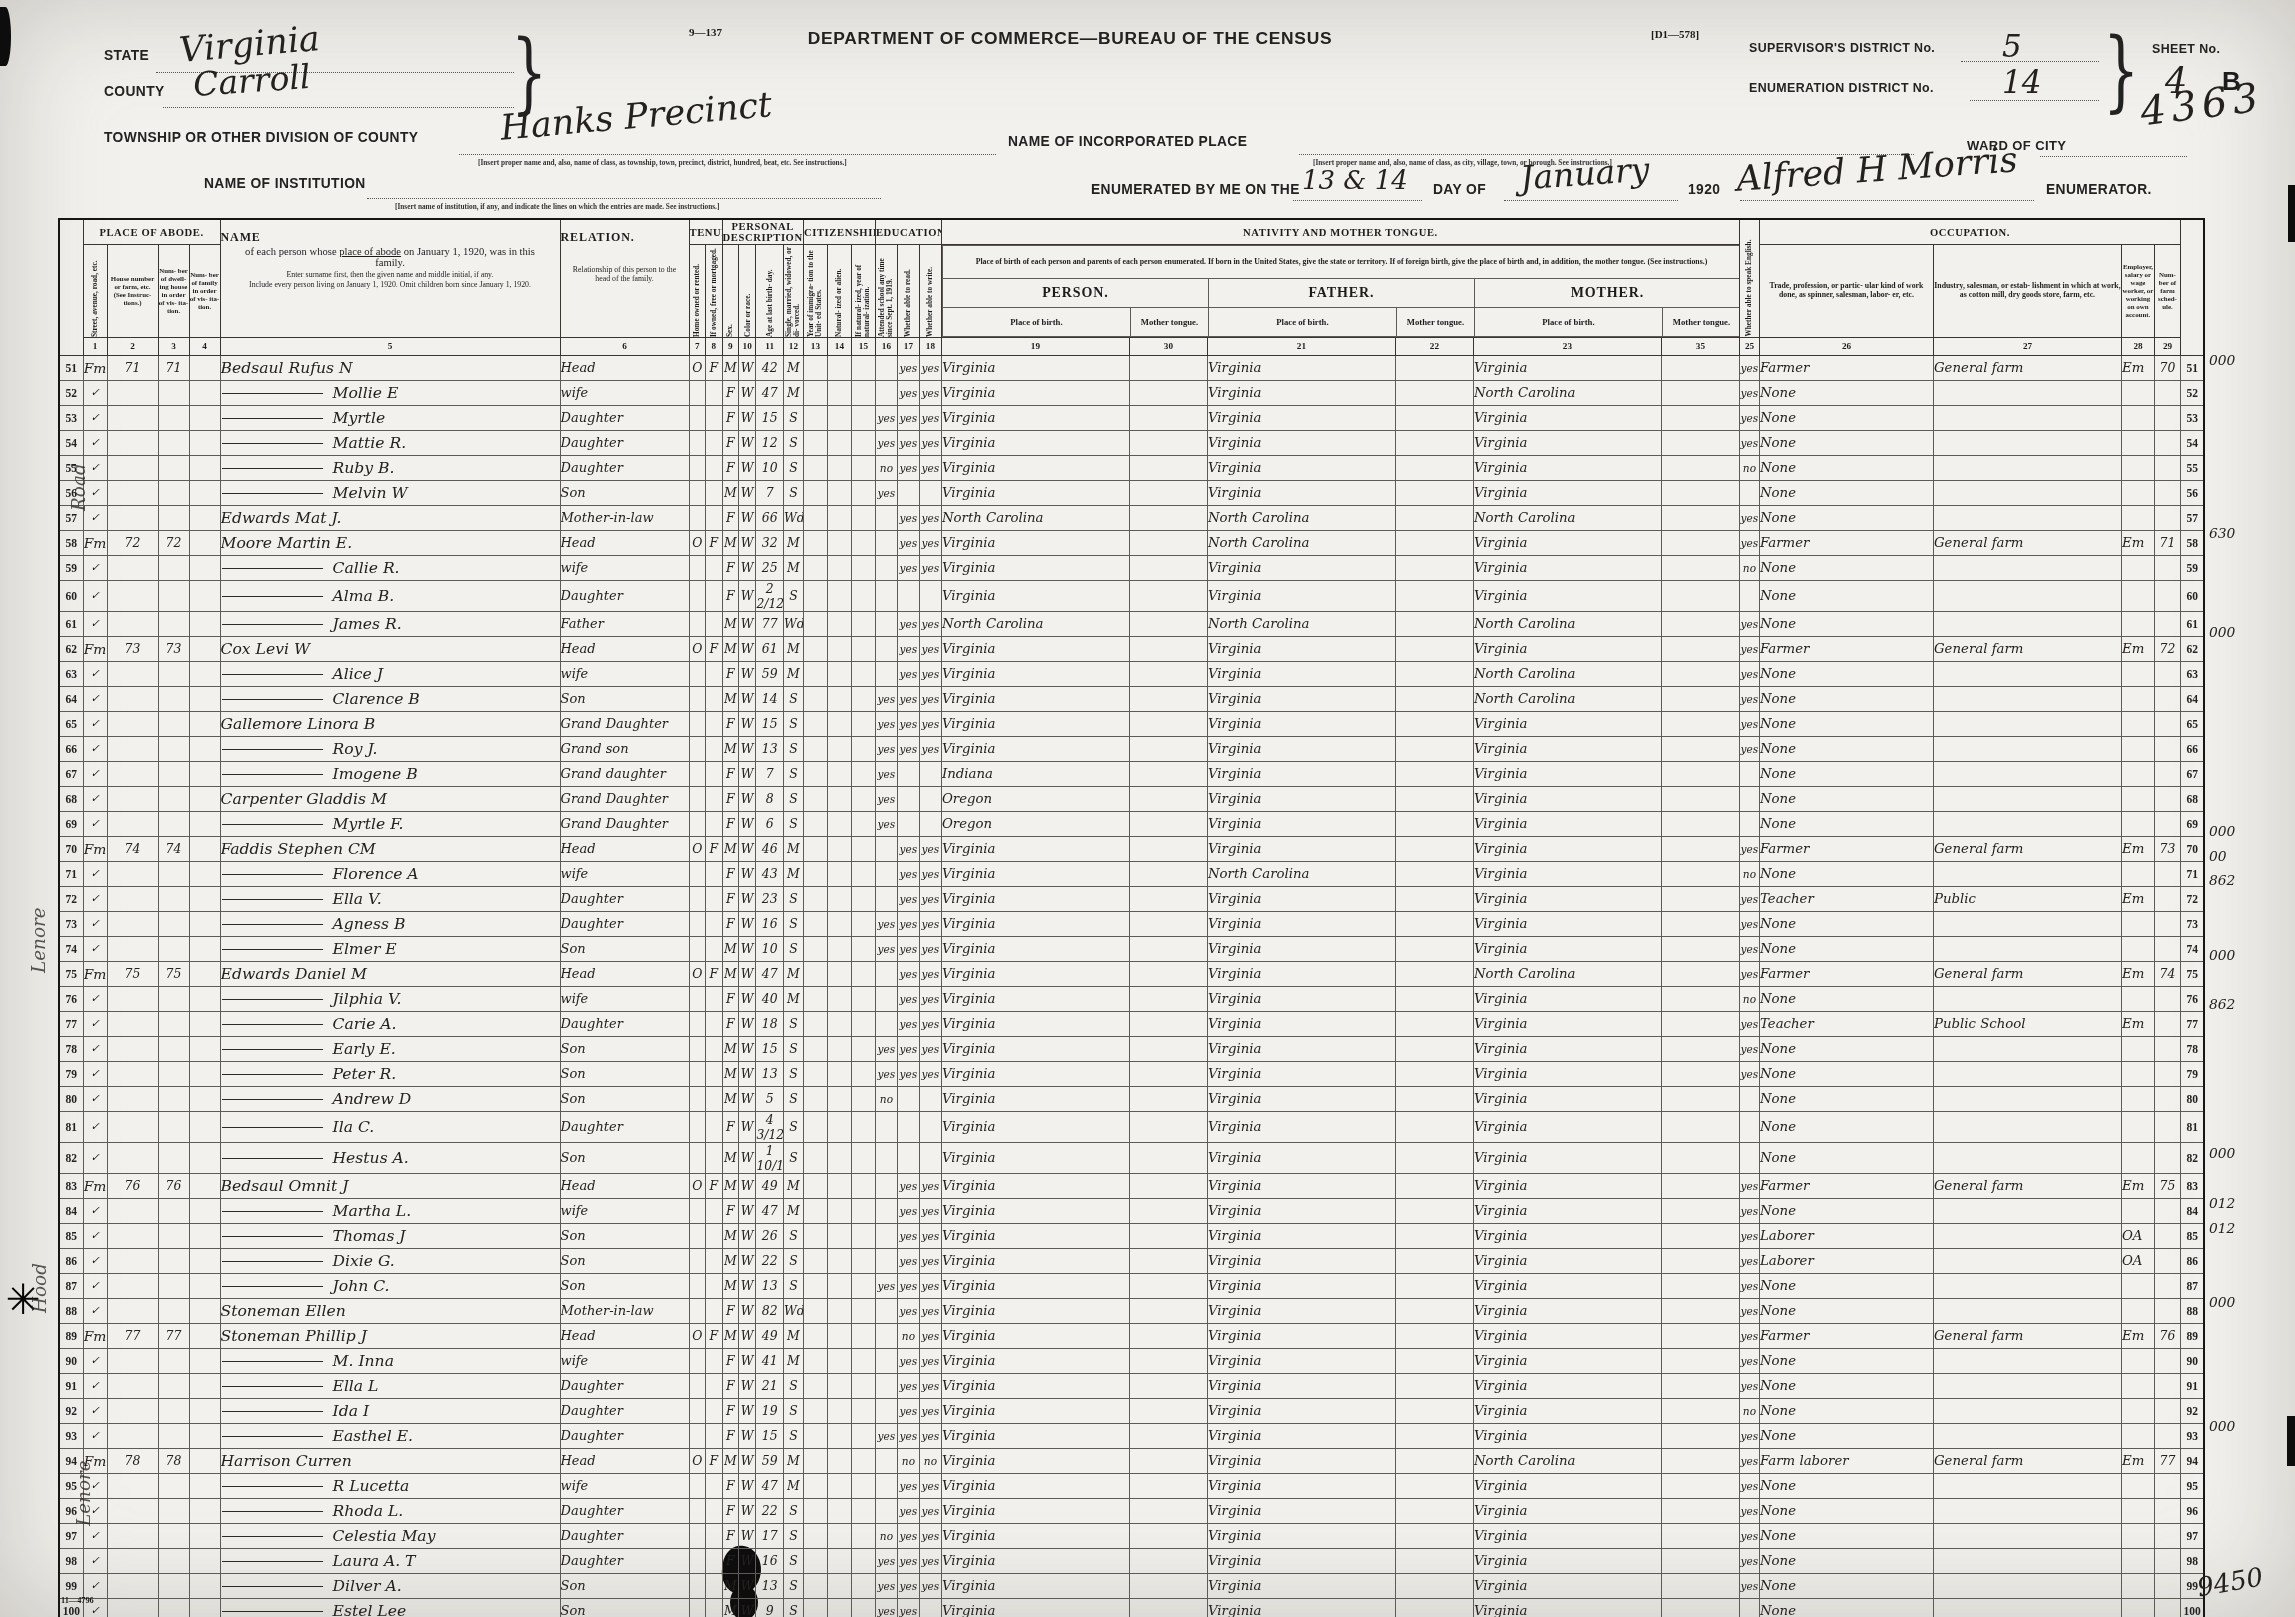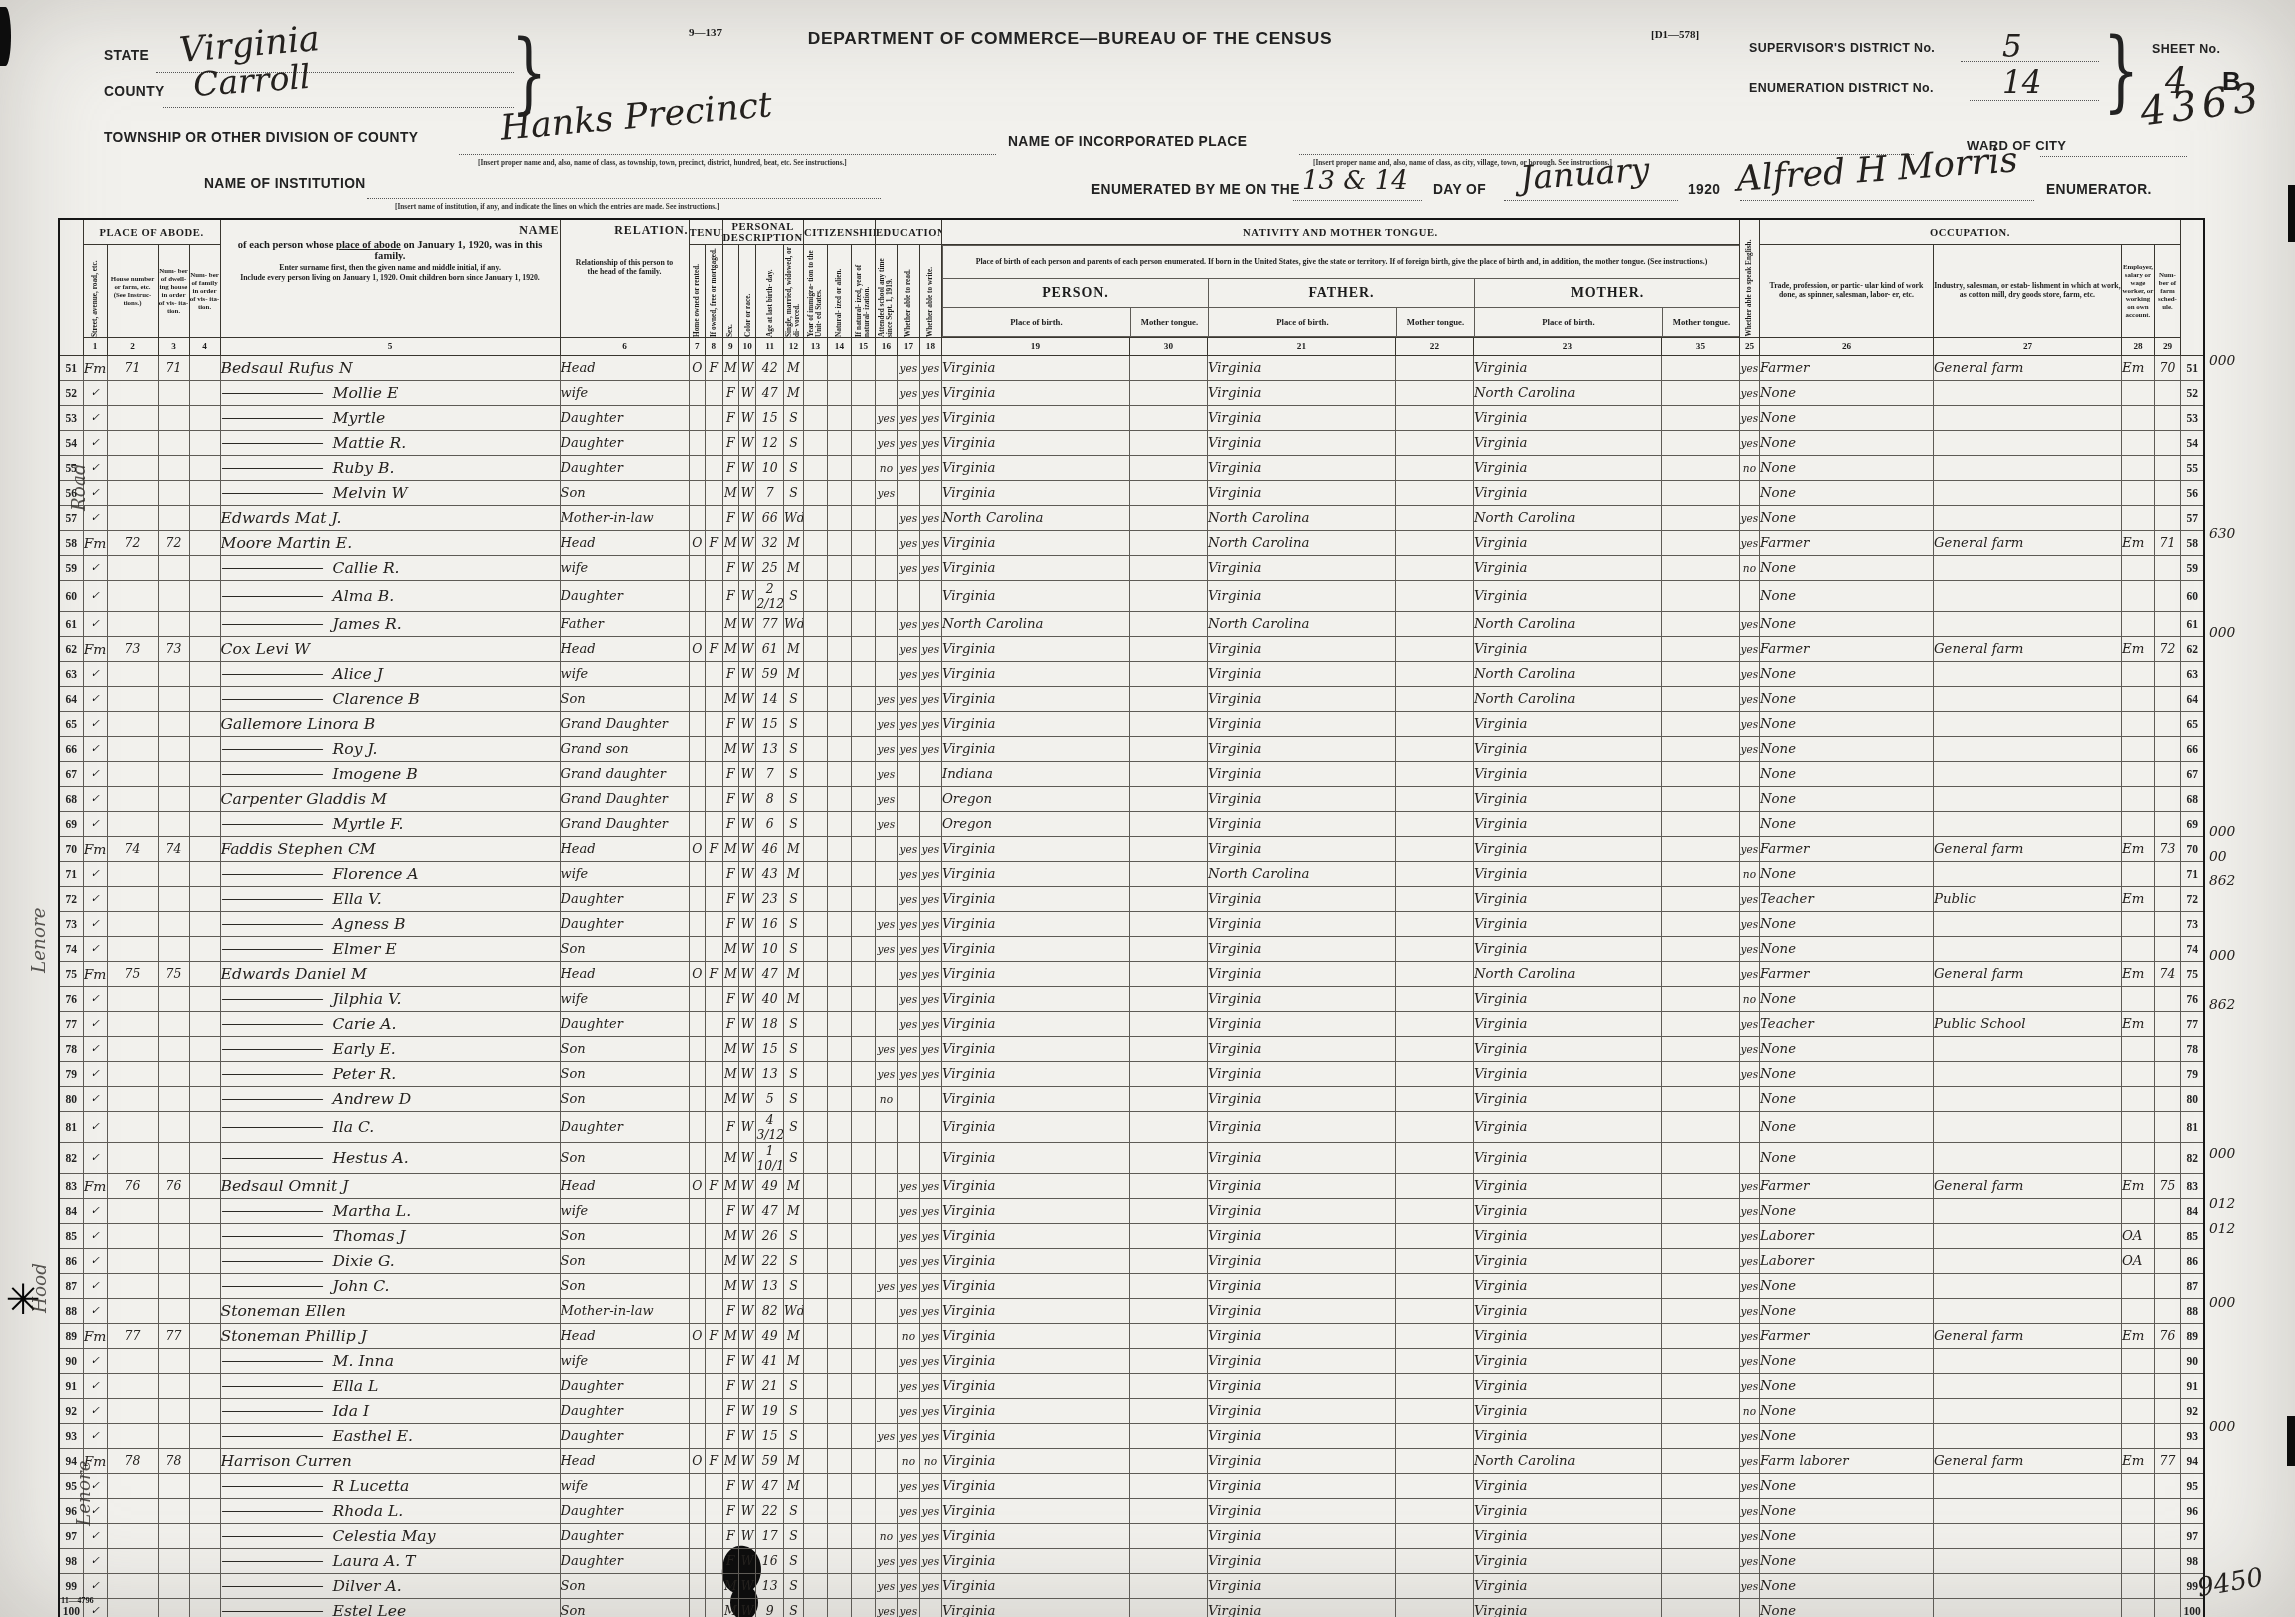--- a/index.html
+++ b/index.html
@@ -15,23 +15,23 @@
 
   
   #census-table{position:absolute;left:58px;top:218px;border-collapse:collapse;table-layout:fixed;
                 width:2146px;border:2.8px solid #161616;background:transparent;}
   #census-table th,#census-table td{border:0.9px solid #5e5b56;padding:0;overflow:hidden;}
   #census-table th{border-color:#39362f;}
   #census-table thead tr:nth-child(1) th{height:24px;}
   #census-table thead tr:nth-child(2) th{height:92px;vertical-align:middle;}
   #census-table thead tr:nth-child(3) th{height:16.5px;}
   .gt{font-family:"Liberation Serif",serif;font-weight:bold;font-size:10.6px;text-align:center;letter-spacing:0.6px;}
-  .gt2{font-weight:bold;font-size:12px;text-align:right;letter-spacing:0.9px;padding-top:3px;}
+  .gt2{font-weight:bold;font-size:12px;text-align:left;letter-spacing:0.9px;padding-top:10px;}
   .namehead{vertical-align:top;}
-  .nd{text-align:center;font-weight:bold;padding:0.9px 9.2px;}
+  .nd{text-align:center;font-weight:normal;padding:0.9px 9.2px;}
   .nd.a{font-size:10.6px;}
   .nd.b{font-size:7.8px;}
   .rn{padding-top:20px;font-size:8.3px;}
   .vt{writing-mode:vertical-rl;transform:rotate(180deg);font-size:7.3px;font-weight:bold;
       font-family:"Liberation Serif",serif;line-height:1.1;padding:2.8px 0;text-align:left;}
   .tiny{font-size:6.9px;font-weight:bold;text-align:center;line-height:1.15;padding:0.9px;vertical-align:middle;font-family:"Liberation Serif",serif;}
   .tiny.mid{font-size:7.8px;padding:1.8px 5.5px;}
   .num{font-size:9.2px;font-weight:bold;text-align:center;font-family:"Liberation Serif",serif;}
   .natcell{padding:0 !important;vertical-align:top;}
   .nat{border-collapse:collapse;table-layout:fixed;width:100%;height:92px;}

